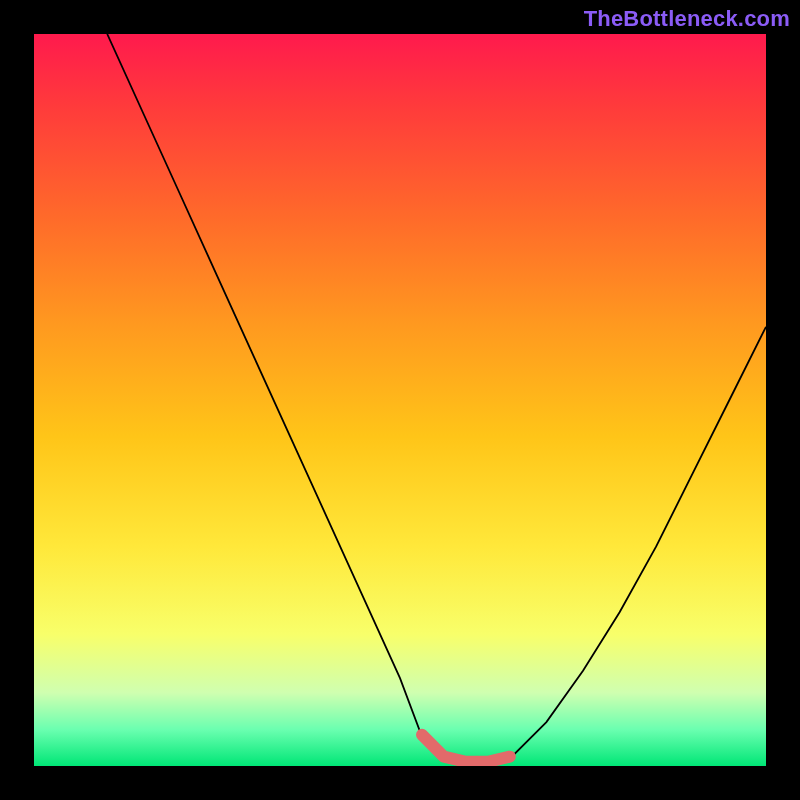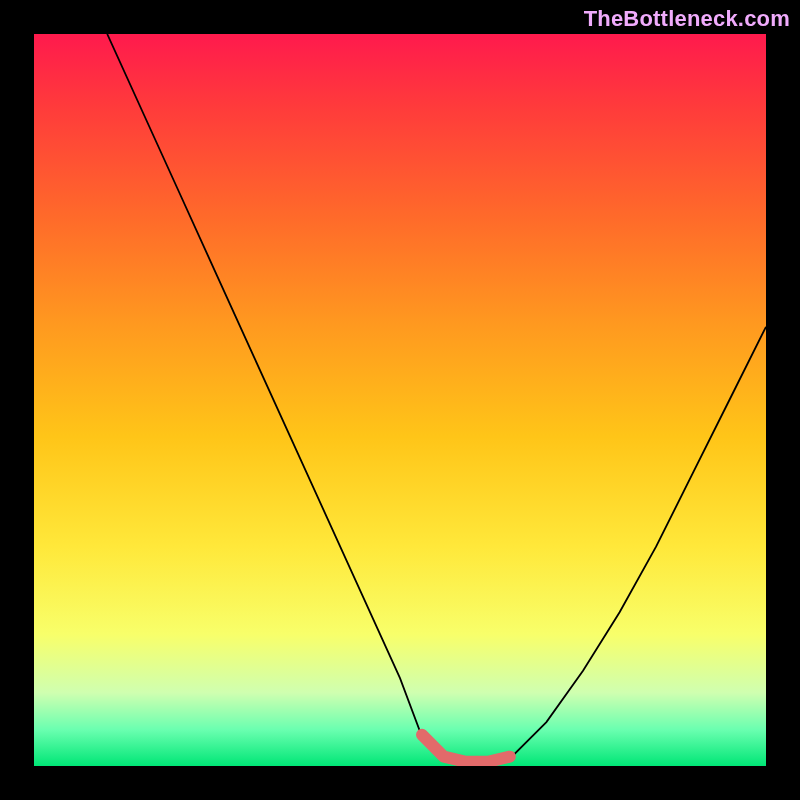--- a/index.html
+++ b/index.html
@@ -41,21 +41,21 @@
     position: absolute;
     left: 0;
     top: 0;
     width: 732px;
     height: 732px;
   }
   .watermark {
     position: absolute;
     top: 6px;
     right: 10px;
-    color: #f0abfc;
+    color: #8b5cf6;
     font-size: 22px;
     font-weight: 600;
     letter-spacing: 0.2px;
     user-select: none;
   }
   .curve {
     fill: none;
     stroke: #000;
     stroke-width: 1.8;
   }

